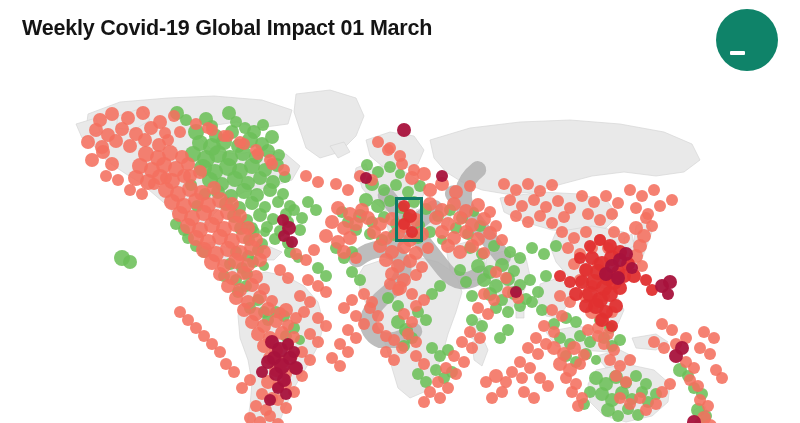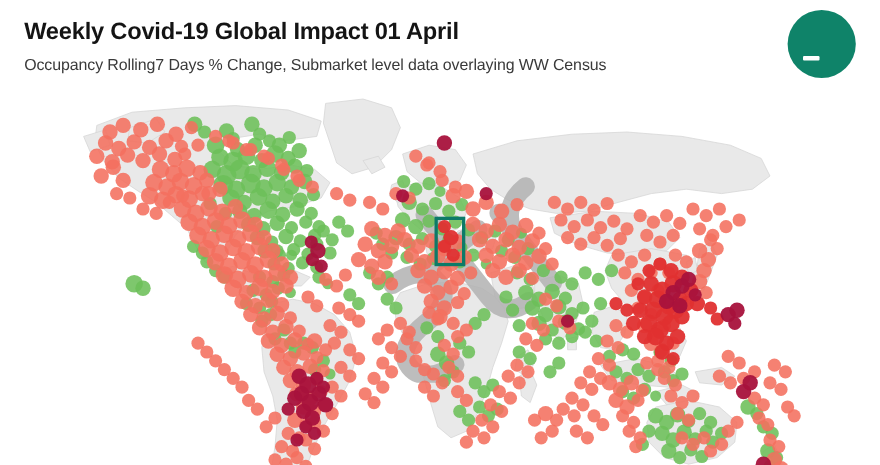--- a/index.html
+++ b/index.html
@@ -118,22 +118,21 @@
     z-index: 35;
     background: transparent;
   }
 </style>
 </head>
 <body>
 
 <div id="slide">
 
   <div id="header">
-    <div id="title">Weekly Covid-19 Global Impact 01 April</div>
-    <div id="subtitle">Occupancy Rolling7 Days % Change, Submarket level data overlaying WW Census</div>
+    <div id="title">Weekly Covid-19 Global Impact 01 March</div>
   </div>
 
   <div id="logo">
     <div id="logo-underline"></div>
   </div>
 
   <div id="map-stage">
 
     <svg id="map-svg" viewBox="0 0 800 343" preserveAspectRatio="none">
       <g id="land-group" fill="#e9e9e9" stroke="#d6d6d6" stroke-width="0.7">

